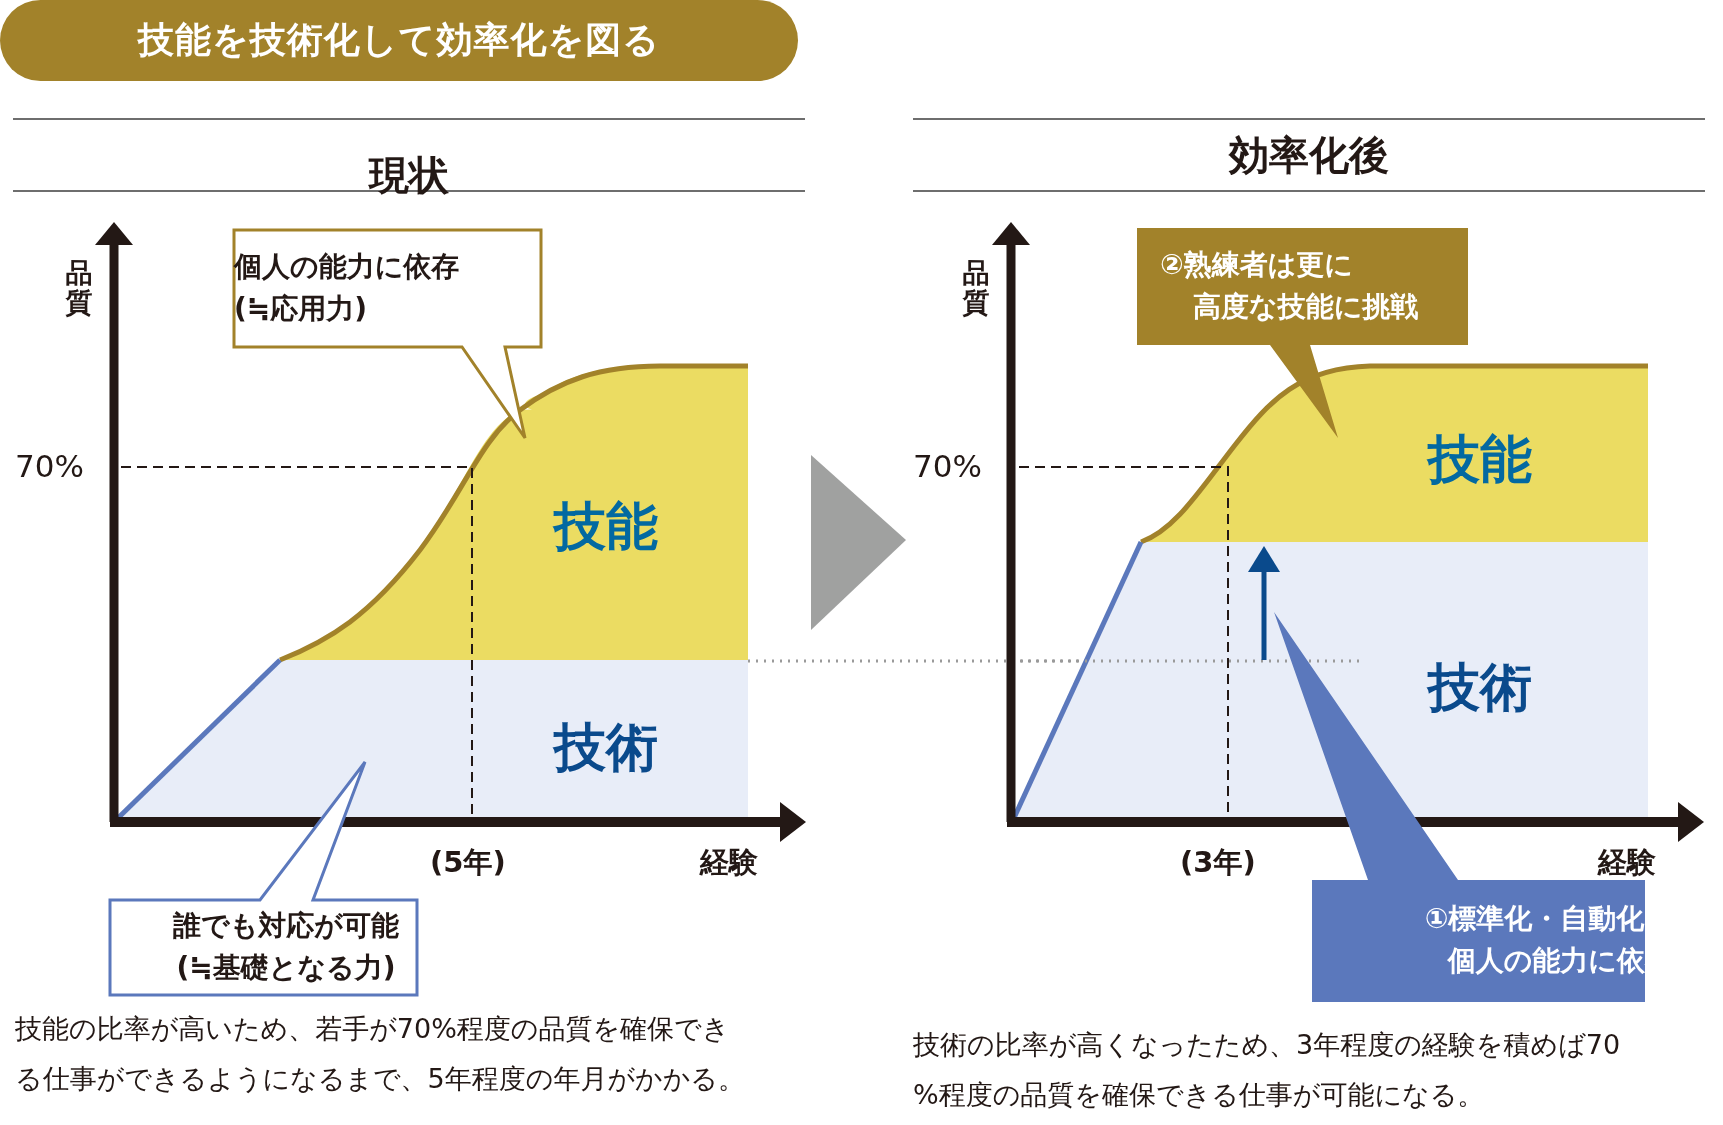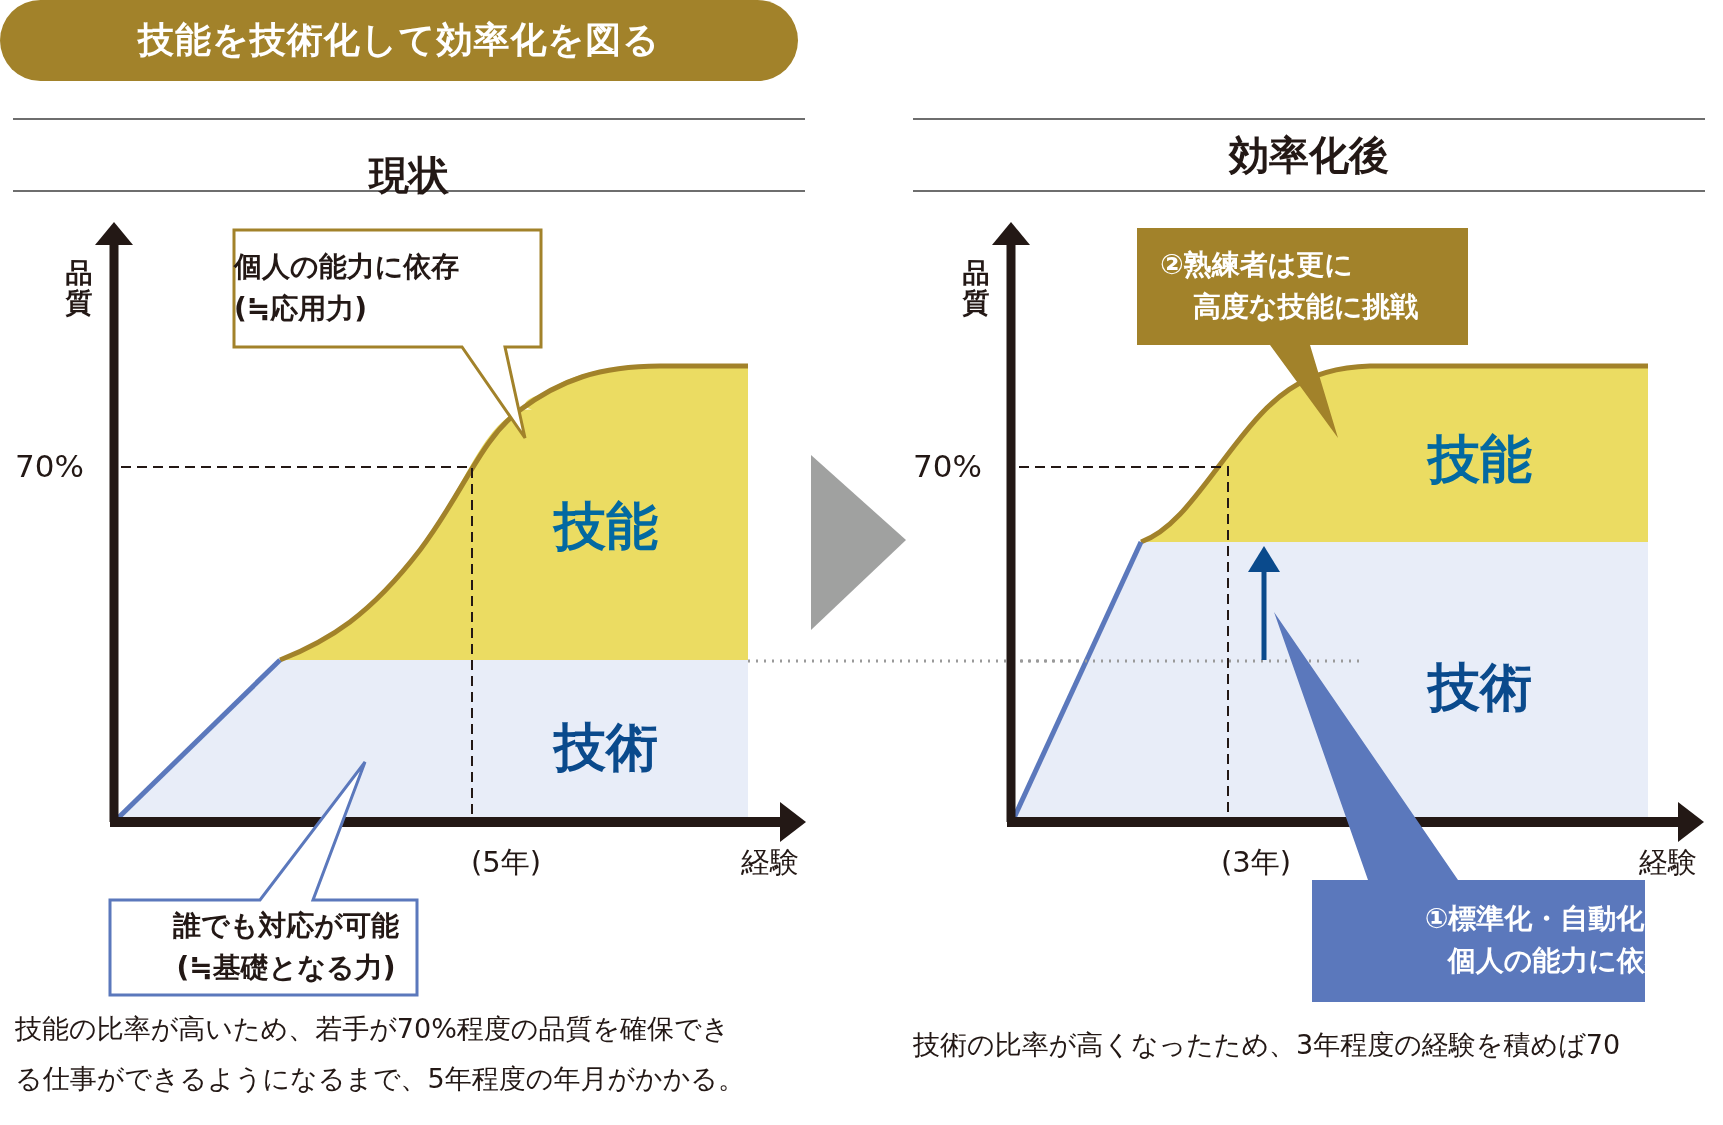--- a/index.html
+++ b/index.html
@@ -1,21 +1,21 @@
 <!DOCTYPE html>
 <html><head>
 <meta charset="utf-8">
 <style>
   html,body{margin:0;padding:0;background:#fff;}
   body{width:1723px;height:1125px;position:relative;overflow:hidden;font-family:"DejaVu Sans","Liberation Sans",sans-serif;color:#231815;}
   #title-pill{left:460px;top:8px;width:798px;height:81px;border-radius:41px;background:#a2822a;color:#fff;font-size:36px;font-weight:bold;display:flex;align-items:center;justify-content:center;letter-spacing:1px;}
   .rule{position:absolute;height:2px;background:#6e6e6e;}
   .heading{position:absolute;font-size:40px;font-weight:bold;text-align:center;}
   svg{position:absolute;left:0;top:0;}
-  .lbl{position:absolute;font-weight:normal;white-space:nowrap;margin-left:41px;}
+  .lbl{position:absolute;font-weight:bold;white-space:nowrap;}
   .ylbl{position:absolute;font-size:27px;font-weight:bold;line-height:30px;width:30px;text-align:center;}
   .pct{position:absolute;font-size:31px;}
   .big-skill{position:absolute;font-size:52px;font-weight:bold;color:#0369a1;}
   .big-tech{position:absolute;font-size:52px;font-weight:bold;color:#0a4a8c;}
   .callout{position:absolute;font-size:28px;font-weight:bold;line-height:42px;}
   .caption{position:absolute;font-size:27px;line-height:50px;}
 </style>
 </head>
 <body>
 
@@ -106,13 +106,14 @@
 <div class="callout" style="left:1160px;top:244px;color:#fff;">
   <div>②熟練者は更に</div>
   <div style="padding-left:33px;">高度な技能に挑戦</div>
 </div>
 <div class="callout" style="left:1312px;top:898px;width:318px;text-align:right;color:#fff;padding-left:43px;">
   <div>①標準化・自動化に</div>
   <div>個人の能力に依存</div>
 </div>
 <div class="caption" style="left:913px;top:1020px;">
   <div>技術の比率が高くなったため、3年程度の経験を積めば70</div>
+  <div>%程度の品質を確保できる仕事が可能になる。</div>
 </div>
 
 </body></html>

